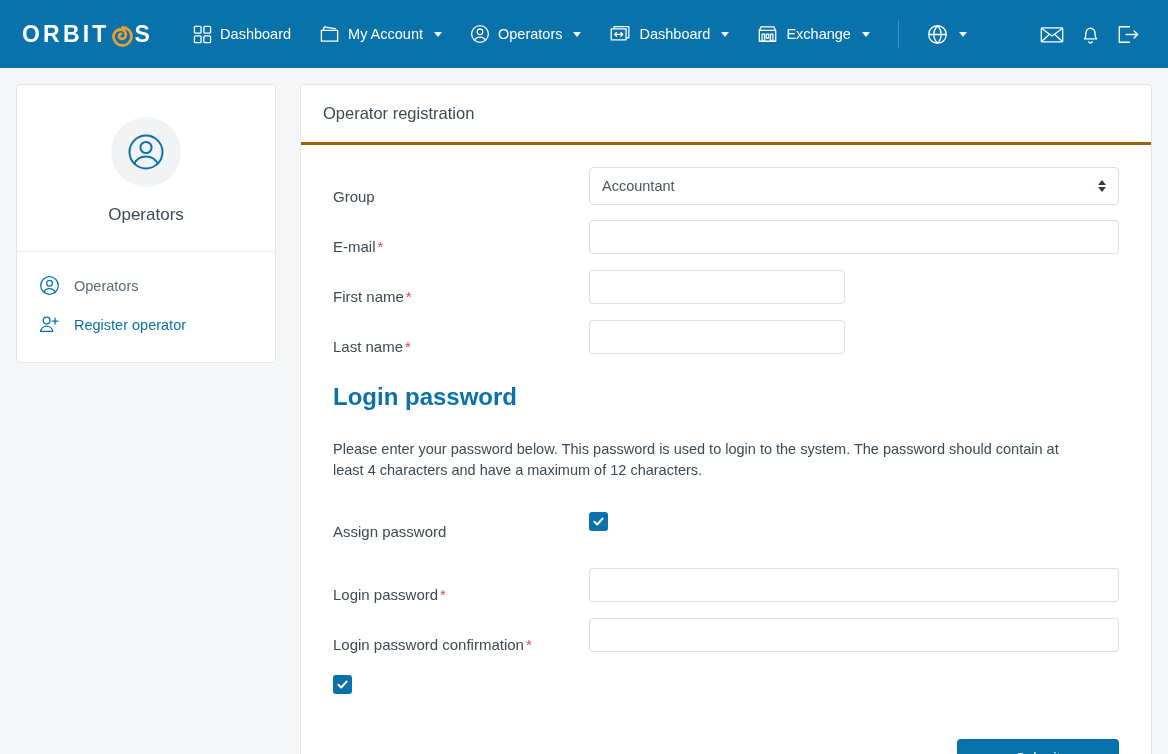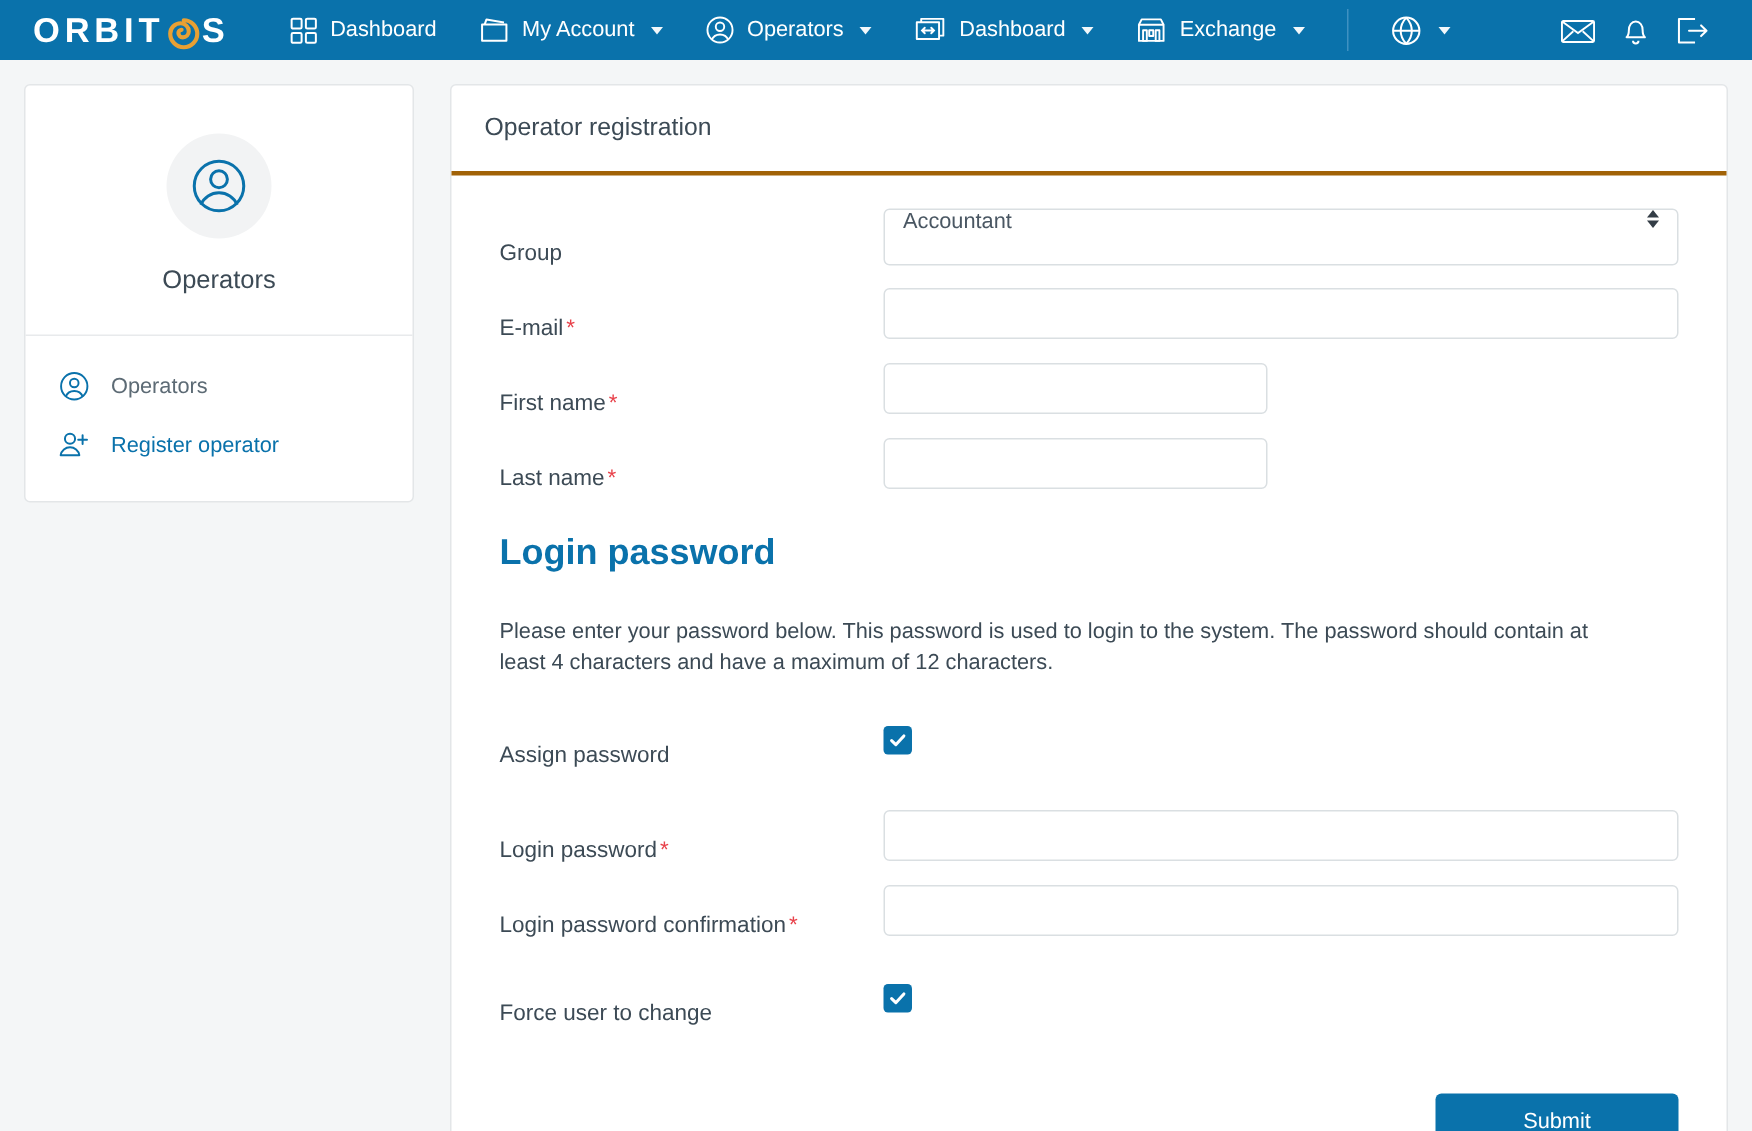--- a/index.html
+++ b/index.html
@@ -7,21 +7,21 @@
   body {
     width:1168px; height:754px;
     background:#f4f6f7;
     font-family:"Liberation Sans", sans-serif;
     color:#3c4a55;
     overflow:hidden;
   }
 
   
   .navbar {
-    height:40px; background:#0a72ab;
+    height:68px; background:#0a72ab;
     display:flex; align-items:center;
     padding:0 16px 0 22px;
     color:#fff;
   }
   .brand {
     font-size:23px; font-weight:bold; letter-spacing:3.2px;
     display:flex; align-items:center; margin-right:26px;
     white-space:nowrap;
   }
   .brand .swirl {
@@ -89,21 +89,21 @@
     height:34px; border:1px solid #dadfe2; border-radius:4px;
     background:#fff; padding:0 12px;
     font-family:"Liberation Sans", sans-serif; font-size:14.5px; color:#3c4a55;
     outline:none;
   }
   .w-wide  { width:530px; }
   .w-mid   { width:256px; }
   .fselect {
     height:38px; width:530px; position:relative;
     border:1px solid #dadfe2; border-radius:4px; background:#fff;
-    display:flex; padding:0 12px;
+    display:flex; align-items:center; padding:0 12px;
     font-size:14.5px; color:#4a5763; cursor:pointer;
   }
   .fselect .spin { margin-left:auto; display:flex; flex-direction:column; gap:2px; }
   .fselect .spin i {
     display:block; width:0;height:0;border-left:4px solid transparent;
     border-right:4px solid transparent;
   }
   .fselect .spin i.up   { border-bottom:5px solid #343d46; }
   .fselect .spin i.down { border-top:5px solid #343d46; }
 
@@ -343,21 +343,20 @@
       </div>
 
       <div class="frow">
         <div class="flabel">
           <span>Login password confirmation</span><span class="req">*</span>
         </div>
         <input class="finput w-wide" type="password" value="" style="">
       </div>
 
       <div class="frow" style="margin-top:22px;">
-        <div class="flabel">Force user to change</div>
         <div class="chk">
           <svg width="13" height="13" viewBox="0 0 14 14" fill="none" stroke="#fff" stroke-width="2.2" stroke-linecap="round" stroke-linejoin="round">
             <path d="M2.6 7.3 5.6 10.2 11.4 3.9"></path>
           </svg>
         </div>
       </div>
 
       <div class="footer-row">
         <button class="btn-submit">Submit</button>
       </div>

